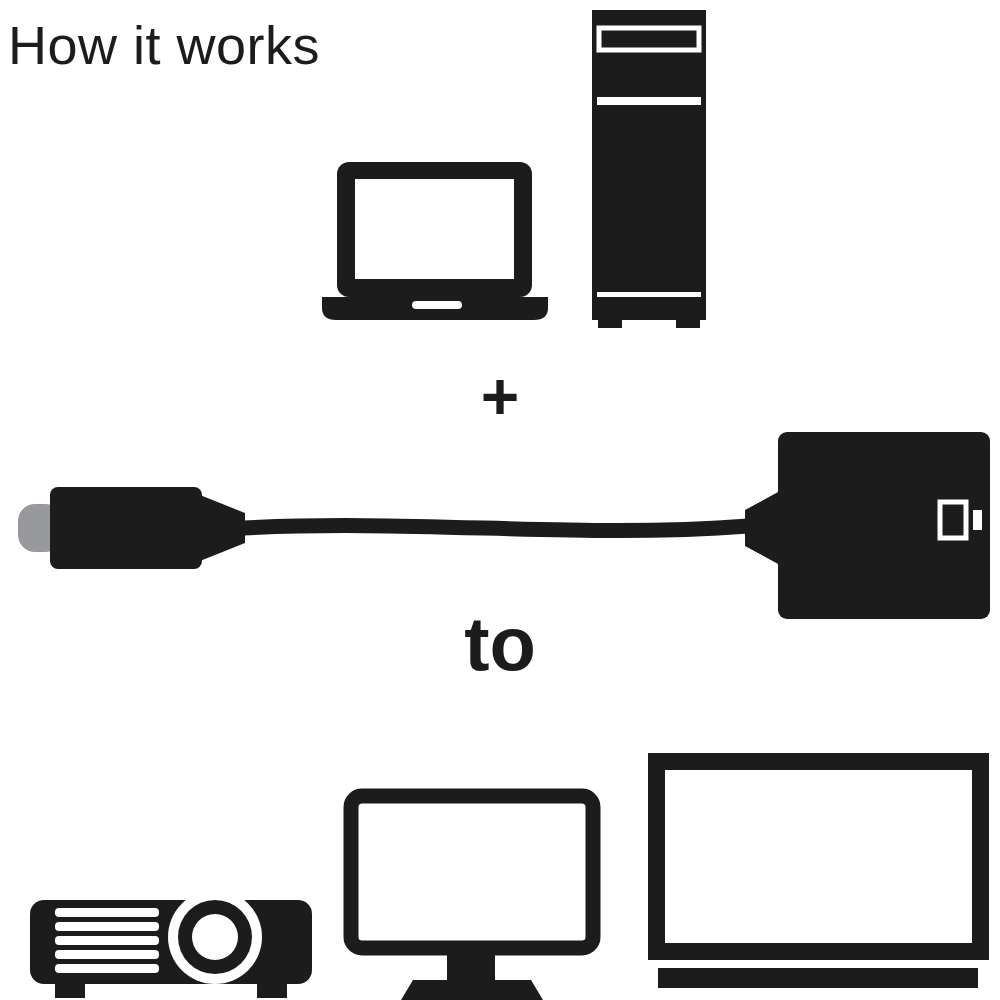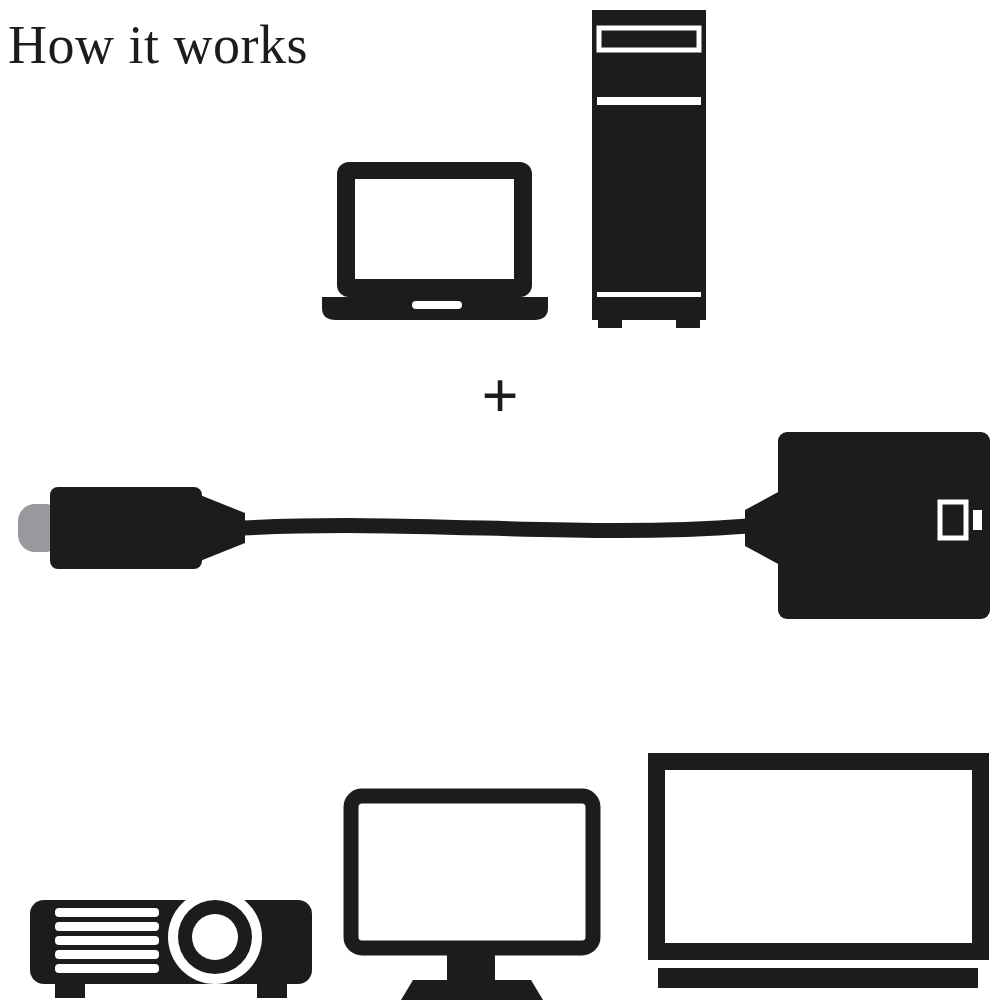--- a/index.html
+++ b/index.html
@@ -6,21 +6,21 @@
     --ink:#1c1c1c;
     --connector-gray:#97999c;
     --background:#ffffff;
   }
   html,body{margin:0;padding:0;background:var(--background);}
   .canvas{
     position:relative;
     width:1000px;height:1000px;
     background:var(--background);
     overflow:hidden;
-    font-family:Liberation Serif, serif;
+    font-family:Liberation Sans, sans-serif;
     color:var(--ink);
   }
   .title{
     position:absolute;left:8px;top:14px;margin:0;
     font-size:54px;font-weight:500;letter-spacing:0.5px;color:var(--ink);
   }
   .op{
     position:absolute;left:0;width:1000px;text-align:center;color:var(--ink);
   }
   .plus{top:358px;font-size:66px;font-weight:bold;}
@@ -81,20 +81,21 @@
         <path class="f-ink" d="M745,85 L780,66 L780,140 L745,121 Z"></path>
         <rect class="f-ink" x="778" y="7" width="212" height="187" rx="9"></rect>
         <g>
           <rect class="no-fill s-white" x="940" y="77" width="26" height="36" stroke-width="5"></rect>
           <rect class="f-white" x="973" y="85" width="9" height="20"></rect>
         </g>
       </g>
     </svg>
   </div>
 
+  <div class="op to">to</div>
 
   <div class="icon projector">
     <svg viewBox="0 0 292 108">
       <rect class="f-ink" x="5" y="8" width="282" height="84" rx="14"></rect>
       <rect class="f-ink" x="30" y="91" width="30" height="15"></rect>
       <rect class="f-ink" x="232" y="91" width="30" height="15"></rect>
       <circle class="f-white" cx="190" cy="45" r="47"></circle>
       <circle class="f-ink" cx="190" cy="45" r="37"></circle>
       <circle class="f-white" cx="190" cy="45" r="23"></circle>
       <g>

